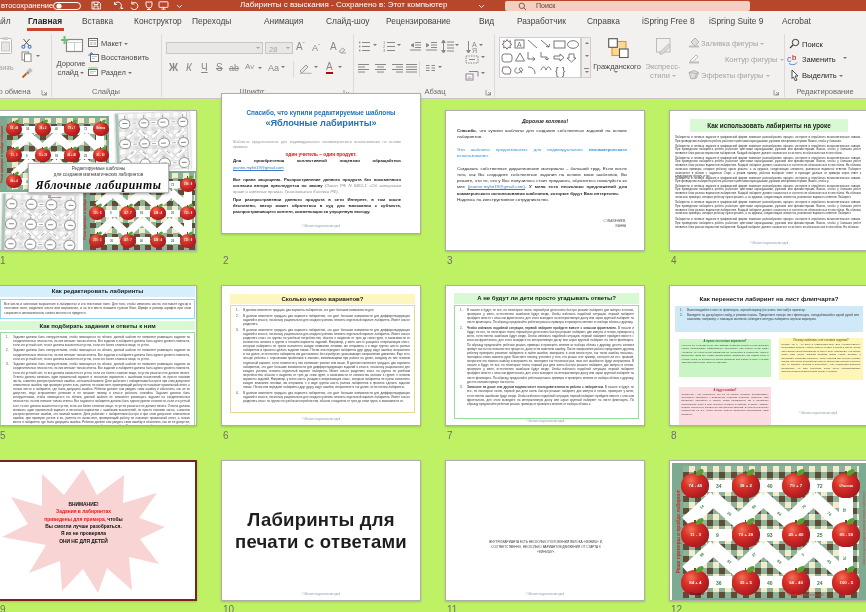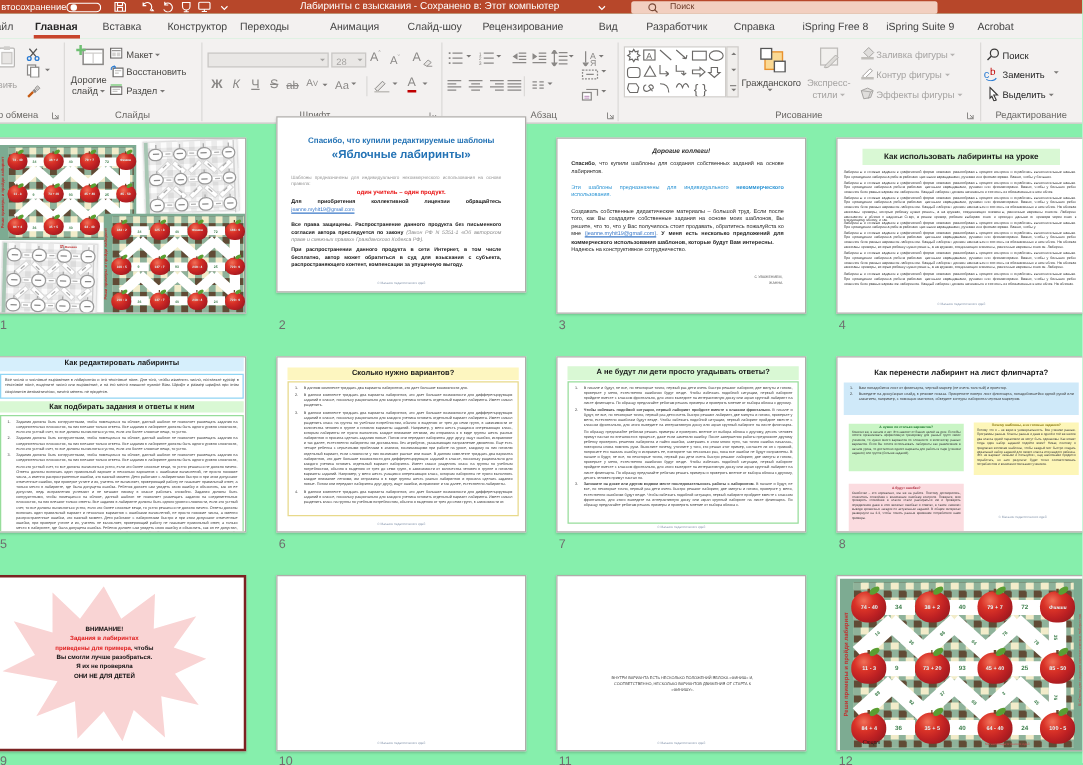--- a/index.html
+++ b/index.html
@@ -1,15 +1,15 @@
 <!DOCTYPE html>
 <html><head><meta charset="utf-8"><style>
 *{margin:0;padding:0;box-sizing:border-box}
 html,body{width:866px;height:612px;overflow:hidden;font-family:"Liberation Sans",sans-serif}
-#app{position:relative;width:866px;height:612px;background:#86efac;overflow:hidden}
+#app{position:relative;width:866px;height:612px;background:#bef264;overflow:hidden}
 .abs{position:absolute}
 
 #tbar{position:absolute;left:0;top:0;width:866px;height:11px;background:#b7472a;color:#fff}
 #tbar .t{position:absolute;font-size:8px;color:#fff;white-space:nowrap}
 #search{position:absolute;left:505px;top:1px;width:245px;height:10px;background:#f2cfc0;border-radius:2px}
 #search span{position:absolute;left:31px;top:1px;font-size:7px;color:#6a3a28}
 
 #tabrow{position:absolute;left:0;top:11px;width:866px;height:20px;background:#f3f1f0}
 .tab{position:absolute;top:0;height:20px;line-height:21px;font-size:8.4px;color:#444;white-space:nowrap}
 .tab.active{font-weight:bold;color:#262626}
@@ -101,21 +101,20 @@
   <div id="ribbon">
     <div class="gsep" style="left:51px"></div>
       <div class="gsep" style="left:161px"></div>
     <div class="gsep" style="left:353px"></div>
       <div class="gsep" style="left:494px"></div>
     <div class="gsep" style="left:784px"></div>
     <div class="glabel" style="left:-9px;width:47px">р обмена</div>
     <div class="glabel" style="left:51px;width:110px">Слайды</div>
     <div class="glabel" style="left:161px;width:182px">Шрифт</div>
     <div class="glabel" style="left:367px;width:136px">Абзац</div>
-    <div class="glabel" style="left:494px;width:290px">Рисование</div>
     <div class="glabel" style="left:784px;width:82px">Редактирование</div>
     <svg class="abs" style="left:41px;top:58px" width="7" height="7" viewBox="0 0 7 7">
         <path d="M1 1v5h5 M3 3l2.5 2.5 M5.5 3v2.5h-2.5" fill="none" stroke="#8a8886" stroke-width="0.8"></path>
       </svg>
     <svg class="abs" style="left:343px;top:58px" width="7" height="7" viewBox="0 0 7 7">
         <path d="M1 1v5h5 M3 3l2.5 2.5 M5.5 3v2.5h-2.5" fill="none" stroke="#8a8886" stroke-width="0.8"></path>
       </svg>
     <svg class="abs" style="left:485px;top:58px" width="7" height="7" viewBox="0 0 7 7">
         <path d="M1 1v5h5 M3 3l2.5 2.5 M5.5 3v2.5h-2.5" fill="none" stroke="#8a8886" stroke-width="0.8"></path>
       </svg>
@@ -333,21 +332,21 @@
     <div class="btxt dis" style="left:640px;top:40px;width:46px;text-align:center">стили <span class="car" style="border-top-color:#b5b3b1"></span></div>
     <svg class="abs" style="left:688px;top:6px" width="12" height="11" viewBox="0 0 12 11">
         <path d="M3 5l4-4 4 4-4 4z" fill="#e0dedc" stroke="#a5a3a1" stroke-width="0.8"></path>
         <path d="M1 9.5h10" stroke="#c0beba" stroke-width="2"></path>
       </svg>
     <div class="btxt dis" style="left:701px;top:8px">Заливка фигуры <span class="car" style="border-top-color:#b5b3b1"></span></div>
     <svg class="abs" style="left:688px;top:22px" width="12" height="11" viewBox="0 0 12 11">
         <path d="M2 8l6-6 2 1.5-6 6z" fill="#fff" stroke="#a5a3a1" stroke-width="0.8"></path>
         <path d="M1 9.5h10" stroke="#c0beba" stroke-width="2"></path>
       </svg>
-    <div class="btxt dis" style="left:701px;top:24px">Контур фигуры <span class="car" style="border-top-color:#b5b3b1"></span></div>
+    <div class="btxt dis" style="left:725px;top:24px">Контур фигуры <span class="car" style="border-top-color:#b5b3b1"></span></div>
     <svg class="abs" style="left:687px;top:38px" width="13" height="11" viewBox="0 0 13 11">
         <path d="M2 3.5l5-2 4.5 2-2 5.5-5.5 1z" fill="#e0dedc" stroke="#a5a3a1" stroke-width="0.8"></path>
         <path d="M2 3.5l7.5 1 2-1 M9.5 4.5l-2 5.5" fill="none" stroke="#a5a3a1" stroke-width="0.7"></path>
       </svg>
     <div class="btxt dis" style="left:701px;top:40px">Эффекты фигуры <span class="car" style="border-top-color:#b5b3b1"></span></div>
 
     <svg class="abs" style="left:789px;top:7px" width="11" height="11" viewBox="0 0 11 11">
         <circle cx="6.5" cy="4.5" r="3.2" fill="none" stroke="#3b3a39" stroke-width="1"></circle>
         <path d="M4 7L1 10" stroke="#3b3a39" stroke-width="1.1"></path>
       </svg>
@@ -662,20 +661,24 @@
         </div>
       <div class="apl" style="left:151.9px;top:122.6px;width:16px;height:14px">
           <span style="font-size:2.6px">248 : 4</span>
         </div>
       <div class="apl" style="left:182.1px;top:122.6px;width:16px;height:14px">
           <span style="font-size:2.6px">720 : 9</span>
         </div>
       <div style="position:absolute;left:85px;top:62px;width:7px;height:77px;overflow:hidden">
           <div style="position:absolute;left:-36px;top:36px;width:75px;transform:rotate(-90deg);font-size:3.3px;font-weight:bold;color:#c03030;text-align:center;white-space:nowrap">Реши примеры и пройди лабиринт</div>
         </div>
+      <div style="position:absolute;left:30px;top:52px;width:141px;height:29.5px;background:#fff;border:0.7px solid #b8b8b8;box-shadow:0 1px 2.5px rgba(0,0,0,.35)">
+          <div style="margin-top:2px;text-align:center;font-size:4.5px;color:#3a3a3a;line-height:1.3">Редактируемые шаблоны<br>для создания математических лабиринтов</div>
+          <div style="text-align:center;font-size:11.8px;font-weight:bold;font-style:italic;font-family:'Liberation Serif',serif;color:#0c0c0c;margin-top:0px;letter-spacing:0.6px">Яблочные  лабиринты</div>
+        </div>
     </div>
     <div class="slide" id="s2" style="left:221px;top:93px">
       <div style="position:absolute;left:0;top:14.5px;width:100%;text-align:center;font-size:6.4px;font-weight:bold;color:#2473b5">Спасибо, что купили редактируемые шаблоны</div>
       <div style="position:absolute;left:0;top:23.5px;width:100%;text-align:center;font-size:9.2px;font-weight:bold;color:#2473b5">«Яблочные лабиринты»</div>
       <div class="tiny" style="position:absolute;left:11px;top:45.5px;width:168px;font-size:3.7px;color:#979797;line-height:1.45">Шаблоны предназначены для индивидуального некоммерческого использования на основе правила:</div>
       <div style="position:absolute;left:0;top:57.5px;width:100%;text-align:center;font-size:4.8px;font-weight:bold;color:#e81010">один учитель – один продукт.</div>
       <div style="position:absolute;left:11px;top:64px;width:168px;font-size:4.3px;font-weight:bold;color:#1a1a1a;text-align:justify;text-align-last:justify">Для приобретения коллективной лицензии обращайтесь</div>
       <div style="position:absolute;left:11px;top:71px;font-size:4.1px;color:#3a78c8;text-decoration:underline">jeanne.myhit19@gmail.com</div>
       <div class="tiny" style="position:absolute;left:11px;top:82.5px;width:168px;font-size:4.2px;font-weight:bold;color:#1a1a1a;line-height:1.45">Все права защищены. Распространение данного продукта без письменного согласия автора преследуется по закону <span style="font-weight:normal;font-style:italic;color:#8a8a8a">(Закон РФ N 5351-1 «Об авторском праве и смежных правах» Гражданского Кодекса РФ).</span></div>
       <div class="tiny" style="position:absolute;left:11px;top:103px;width:168px;font-size:4.2px;font-weight:bold;color:#1a1a1a;line-height:1.45">При распространении данного продукта в сети Интернет, в том числе бесплатно, автор может обратиться в суд для взыскания с субъекта, распространяющего контент, компенсации за упущенную выгоду.</div>
@@ -749,20 +752,21 @@
       <div class="foot" style="left:100px;width:96px;top:126px">© Магазин педагогических идей</div>
     </div>
     <div class="slide" id="s9" style="left:-3px;top:460px;border:2px solid #7b2222">
       <svg style="position:absolute;left:3px;top:7px" width="163" height="124" viewBox="0 0 163 124">
         <polygon fill="#f9d4d4" points="81,0 95,26 122,6 121,34 155,24 137,49 163,58 138,70 157,95 127,88 130,121 105,99 96,124 81,100 60,122 58,92 27,104 44,76 0,68 26,55 9,28 40,37 40,5 62,26"></polygon>
       </svg>
       <div style="position:absolute;left:12px;top:39px;width:145px;text-align:center;font-size:4.9px;font-weight:bold;line-height:1.5;color:#111">ВНИМАНИЕ!<br>
       <span style="color:#e02020">Задания в лабиринтах<br>приведены для примера,</span> чтобы<br>Вы смогли лучше разобраться.<br>Я их не проверяла<br>ОНИ НЕ ДЛЯ ДЕТЕЙ</div>
     </div>
     <div class="slide" id="s10" style="left:221px;top:460px">
+      <div style="position:absolute;left:0;top:48px;width:100%;text-align:center;font-size:18.5px;font-weight:bold;color:#1d1d1d;line-height:1.17;letter-spacing:0.2px">Лабиринты для<br>печати с ответами</div>
       <div class="foot" style="top:131.5px">© Магазин педагогических идей</div>
     </div>
     <div class="slide" id="s11" style="left:445px;top:460px">
       <div style="position:absolute;left:30px;top:78.5px;width:140px;text-align:center;font-size:3.1px;color:#444;line-height:1.7">ВНУТРИ ВАРИАНТА ЕСТЬ НЕСКОЛЬКО ПОЛОЖЕНИЙ ЯБЛОКА «ФИНИШ» И,<br>СООТВЕТСТВЕННО, НЕСКОЛЬКО ВАРИАНТОВ ДВИЖЕНИЯ ОТ СТАРТА К<br>«ФИНИШУ».</div>
       <div class="foot" style="top:131.5px">© Магазин педагогических идей</div>
     </div>
     <div class="slide" id="s12" style="left:669px;top:460px">
       <div class="mzfr" style="left:2px;top:2px;width:197px;height:137px;background:#7dab92"></div>
       <div class="plaid" style="left:13px;top:5px;width:176px;height:132px"></div>
       <div style="position:absolute;left:1px;top:4px;width:12px;height:133px;overflow:hidden">

